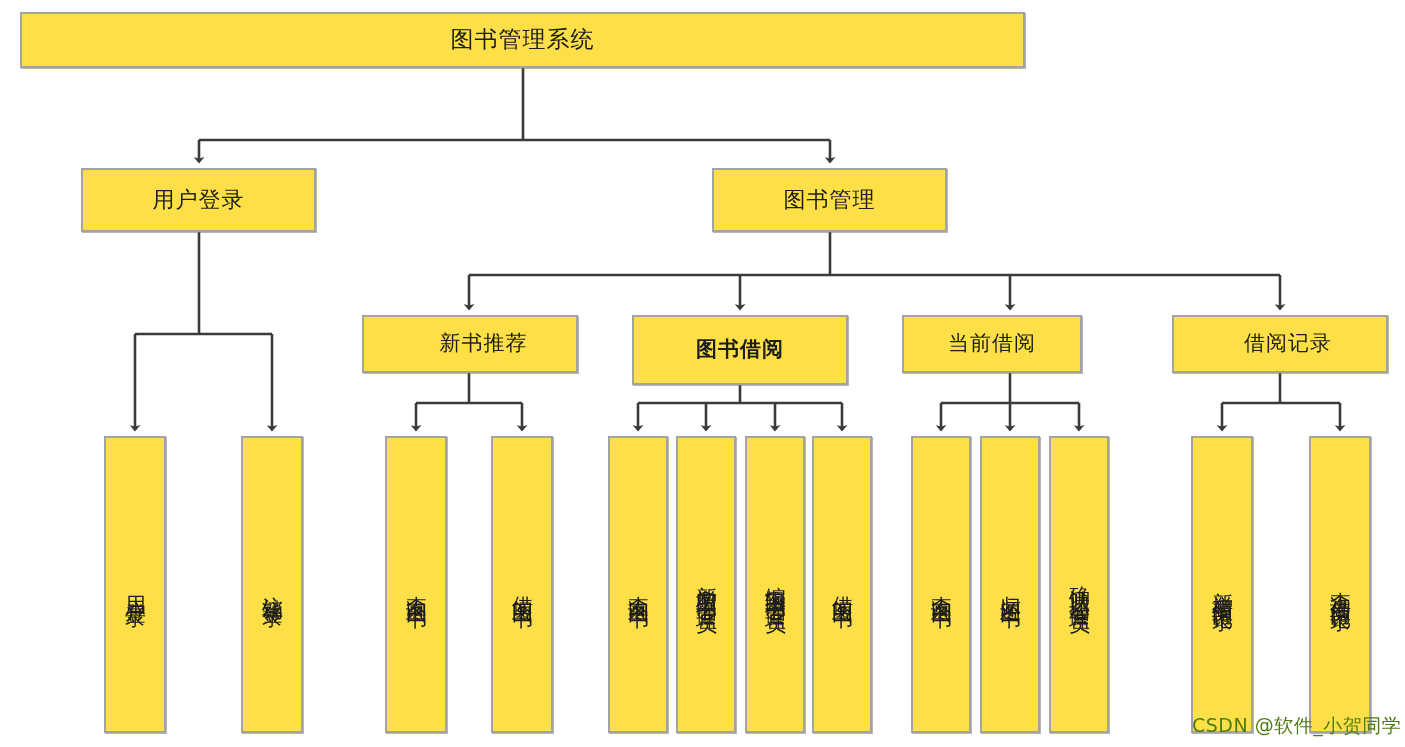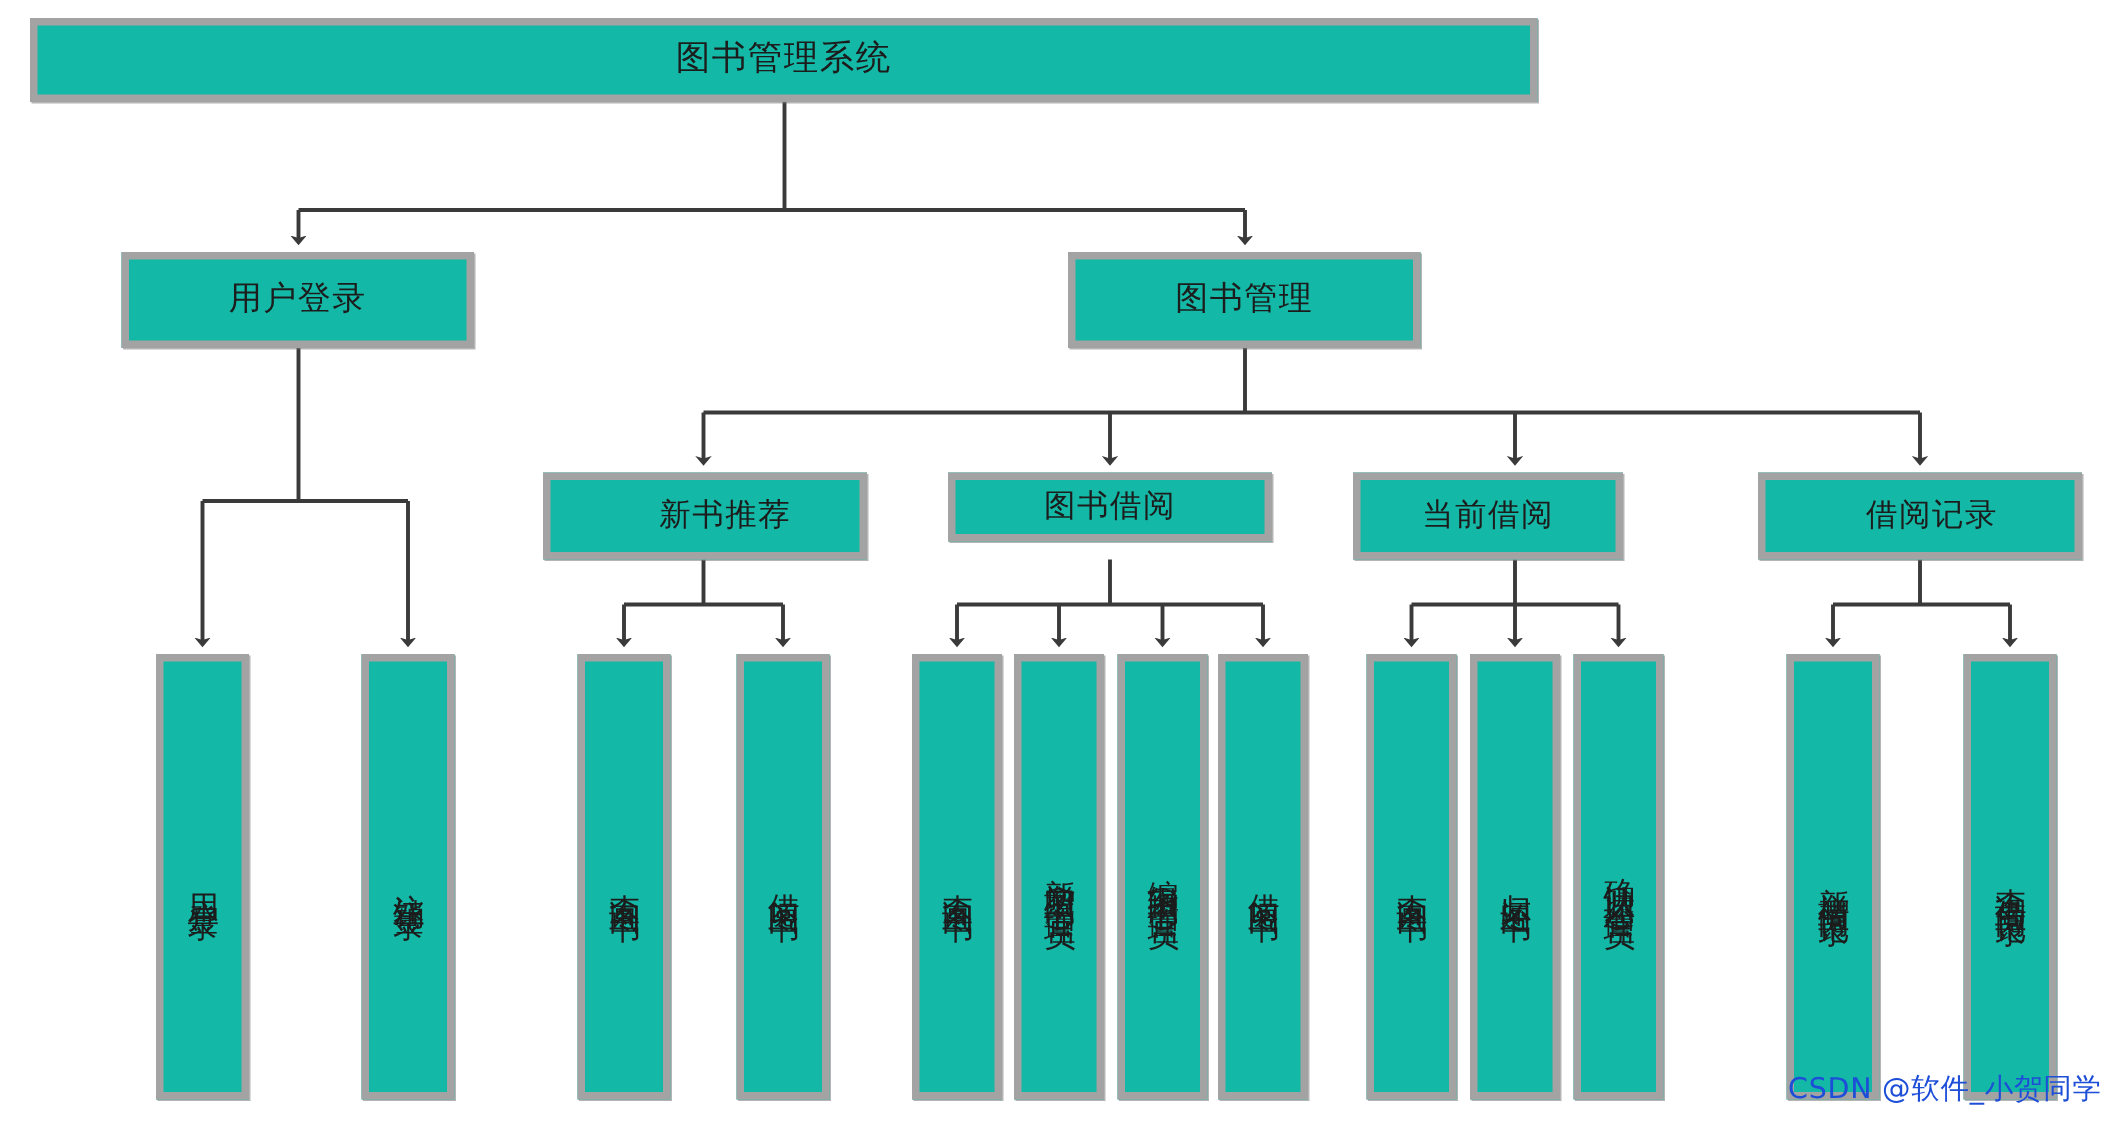--- a/index.html
+++ b/index.html
@@ -22,22 +22,22 @@
     position: absolute;
     left: 0;
     top: 0;
     width: 1405px;
     height: 747px;
     pointer-events: none;
   }
   .node {
     position: absolute;
     box-sizing: border-box;
-    background: #14b8a6;
-    border: 5px solid #a3a3a3;
+    background: #fde047;
+    border: 2px solid #a3a3a3;
     box-shadow: 1px 1px 0 rgba(120,120,120,0.55);
     display: flex;
     align-items: center;
     justify-content: center;
   }
   .node-label {
     color: #1c1c1c;
     line-height: 1.12;
     letter-spacing: 1px;
     white-space: pre;
@@ -64,21 +64,21 @@
   .node.leaf .node-label {
     writing-mode: vertical-rl;
     text-orientation: upright;
     font-size: 21px;
     letter-spacing: 4px;
     line-height: 1;
     max-height: 262px;
   }
   .watermark {
     position: absolute;
-    color: #1d4ed8;
+    color: #4d7c0f;
     font-size: 19px;
     letter-spacing: 0.5px;
     white-space: nowrap;
     user-select: none;
   }
 </style>
 </head>
 <body>
 
 <div id="diagram-root">
@@ -142,21 +142,21 @@
   </div>
 
   <div class="node level-two" style="left:712px; top:168px; width:235px; height:64px;align-items:center;">
     <span class="node-label">图书管理</span>
   </div>
 
   <div class="node level-three" style="left:362px; top:315px; width:216px; height:58px;padding-left:27px;">
     <span class="node-label">新书推荐</span>
   </div>
 
-  <div class="node level-three" style="left:632px; top:315px; width:216px; height:46px;">
+  <div class="node level-three" style="left:632px; top:315px; width:216px; height:70px;font-weight:bold;">
     <span class="node-label">图书借阅</span>
   </div>
 
   <div class="node level-three" style="left:902px; top:315px; width:180px; height:58px;">
     <span class="node-label">当前借阅</span>
   </div>
 
   <div class="node level-three" style="left:1172px; top:315px; width:216px; height:58px;padding-left:16px;">
     <span class="node-label">借阅记录</span>
   </div>

